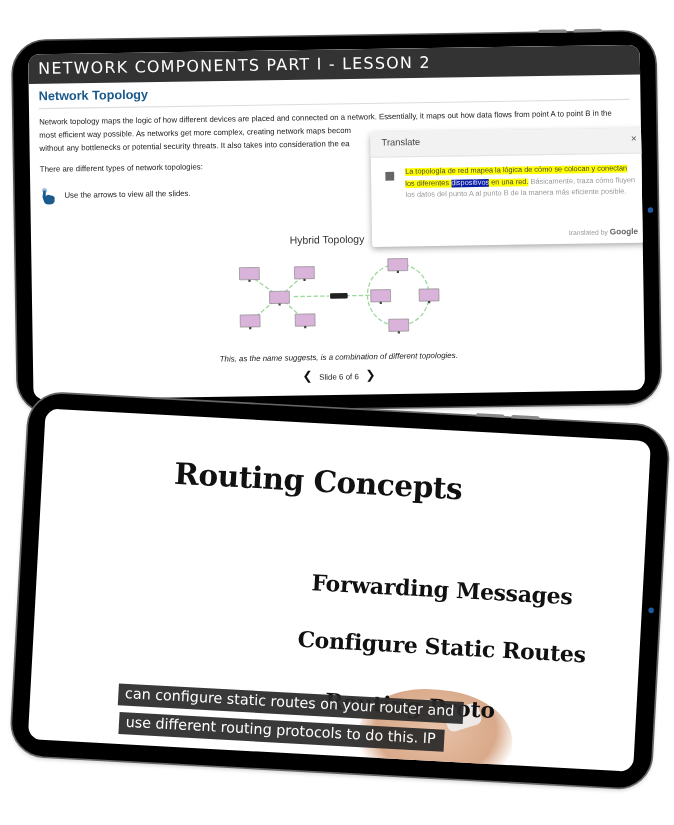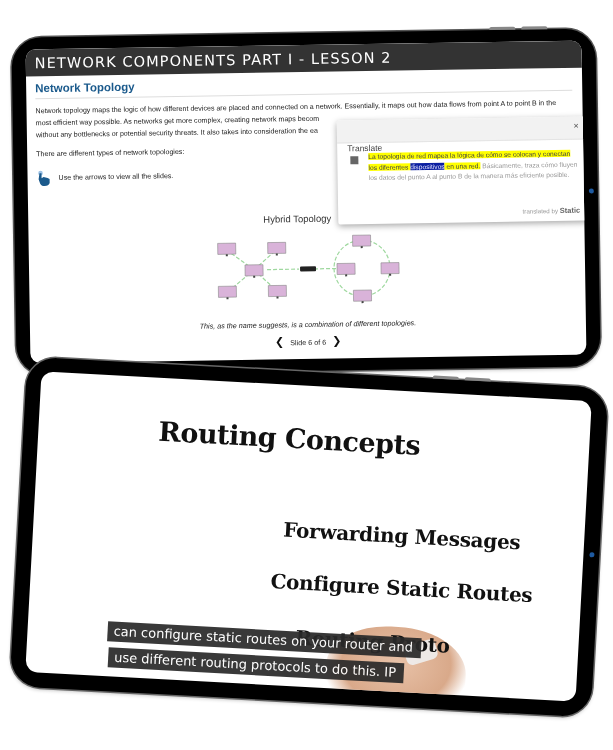--- a/index.html
+++ b/index.html
@@ -41,21 +41,21 @@
     .slide-nav .arrow { font-size:11px; font-weight:bold; color:#111; cursor:pointer; line-height:10px; }
     .slide-nav .label { font-family:Liberation Sans, sans-serif; font-size:7.2px; color:#222; }
 
     
     .translate {
       position:absolute; left:310px; top:76px; width:250px; height:104px;
       background:#fff; box-shadow:0 2px 6px rgba(0,0,0,.35); border-radius:2px;
       font-family:"Liberation Sans", sans-serif;
     }
     .translate .t-head { height:22px; background:#f2f2f2; border-bottom:1px solid #e4e4e4; position:relative; }
-    .translate .t-title { position:absolute; left:10px; top:23px; font-size:8.5px; color:#444; }
+    .translate .t-title { position:absolute; left:10px; top:4px; font-size:8.5px; color:#444; }
     .translate .t-close { position:absolute; right:8px; top:4px; font-size:9px; color:#555; cursor:pointer; }
     .translate .t-body { position:relative; padding:9px 10px 0 31px; }
     .translate .t-square { position:absolute; left:13px; top:13px; width:8px; height:8px; background:#666; }
     .translate .t-text { font-size:6.7px; line-height:10.5px; color:#999; }
     .translate .hl { background:#ffff00; color:#444; }
     .translate .sel { background:#0a1ea0; color:#e0e0ff; }
     .translate .t-foot { position:absolute; right:8px; bottom:6px; font-size:6.2px; color:#999; }
     .translate .t-foot b { color:#666; font-size:7.5px; font-weight:bold; }
 
     
@@ -159,21 +159,21 @@
     <div class="translate">
       <div class="t-head">
         <span class="t-title">Translate</span>
         <span class="t-close">×</span>
       </div>
       <div class="t-body">
         <span class="t-square"></span>
         <div class="t-text"><span class="hl">La topología de red mapea la lógica de cómo se colocan y conectan los diferentes </span><span class="sel">dispositivos</span><span class="hl"> en una red.</span><span> Básicamente, traza cómo fluyen los datos del punto A al punto B de la manera más eficiente posible.</span></div>
       </div>
       <div class="t-foot">
-        <span>translated by </span><b>Static</b>
+        <span>translated by </span><b>Google</b>
       </div>
     </div>
   </div>
 </div>
 
 <div class="tablet2">
   <div class="btn-top" style="right:150px;width:26px;"></div>
   <div class="btn-top" style="right:118px;width:26px;"></div>
   <div class="cam"></div>
   <div class="screen2">

